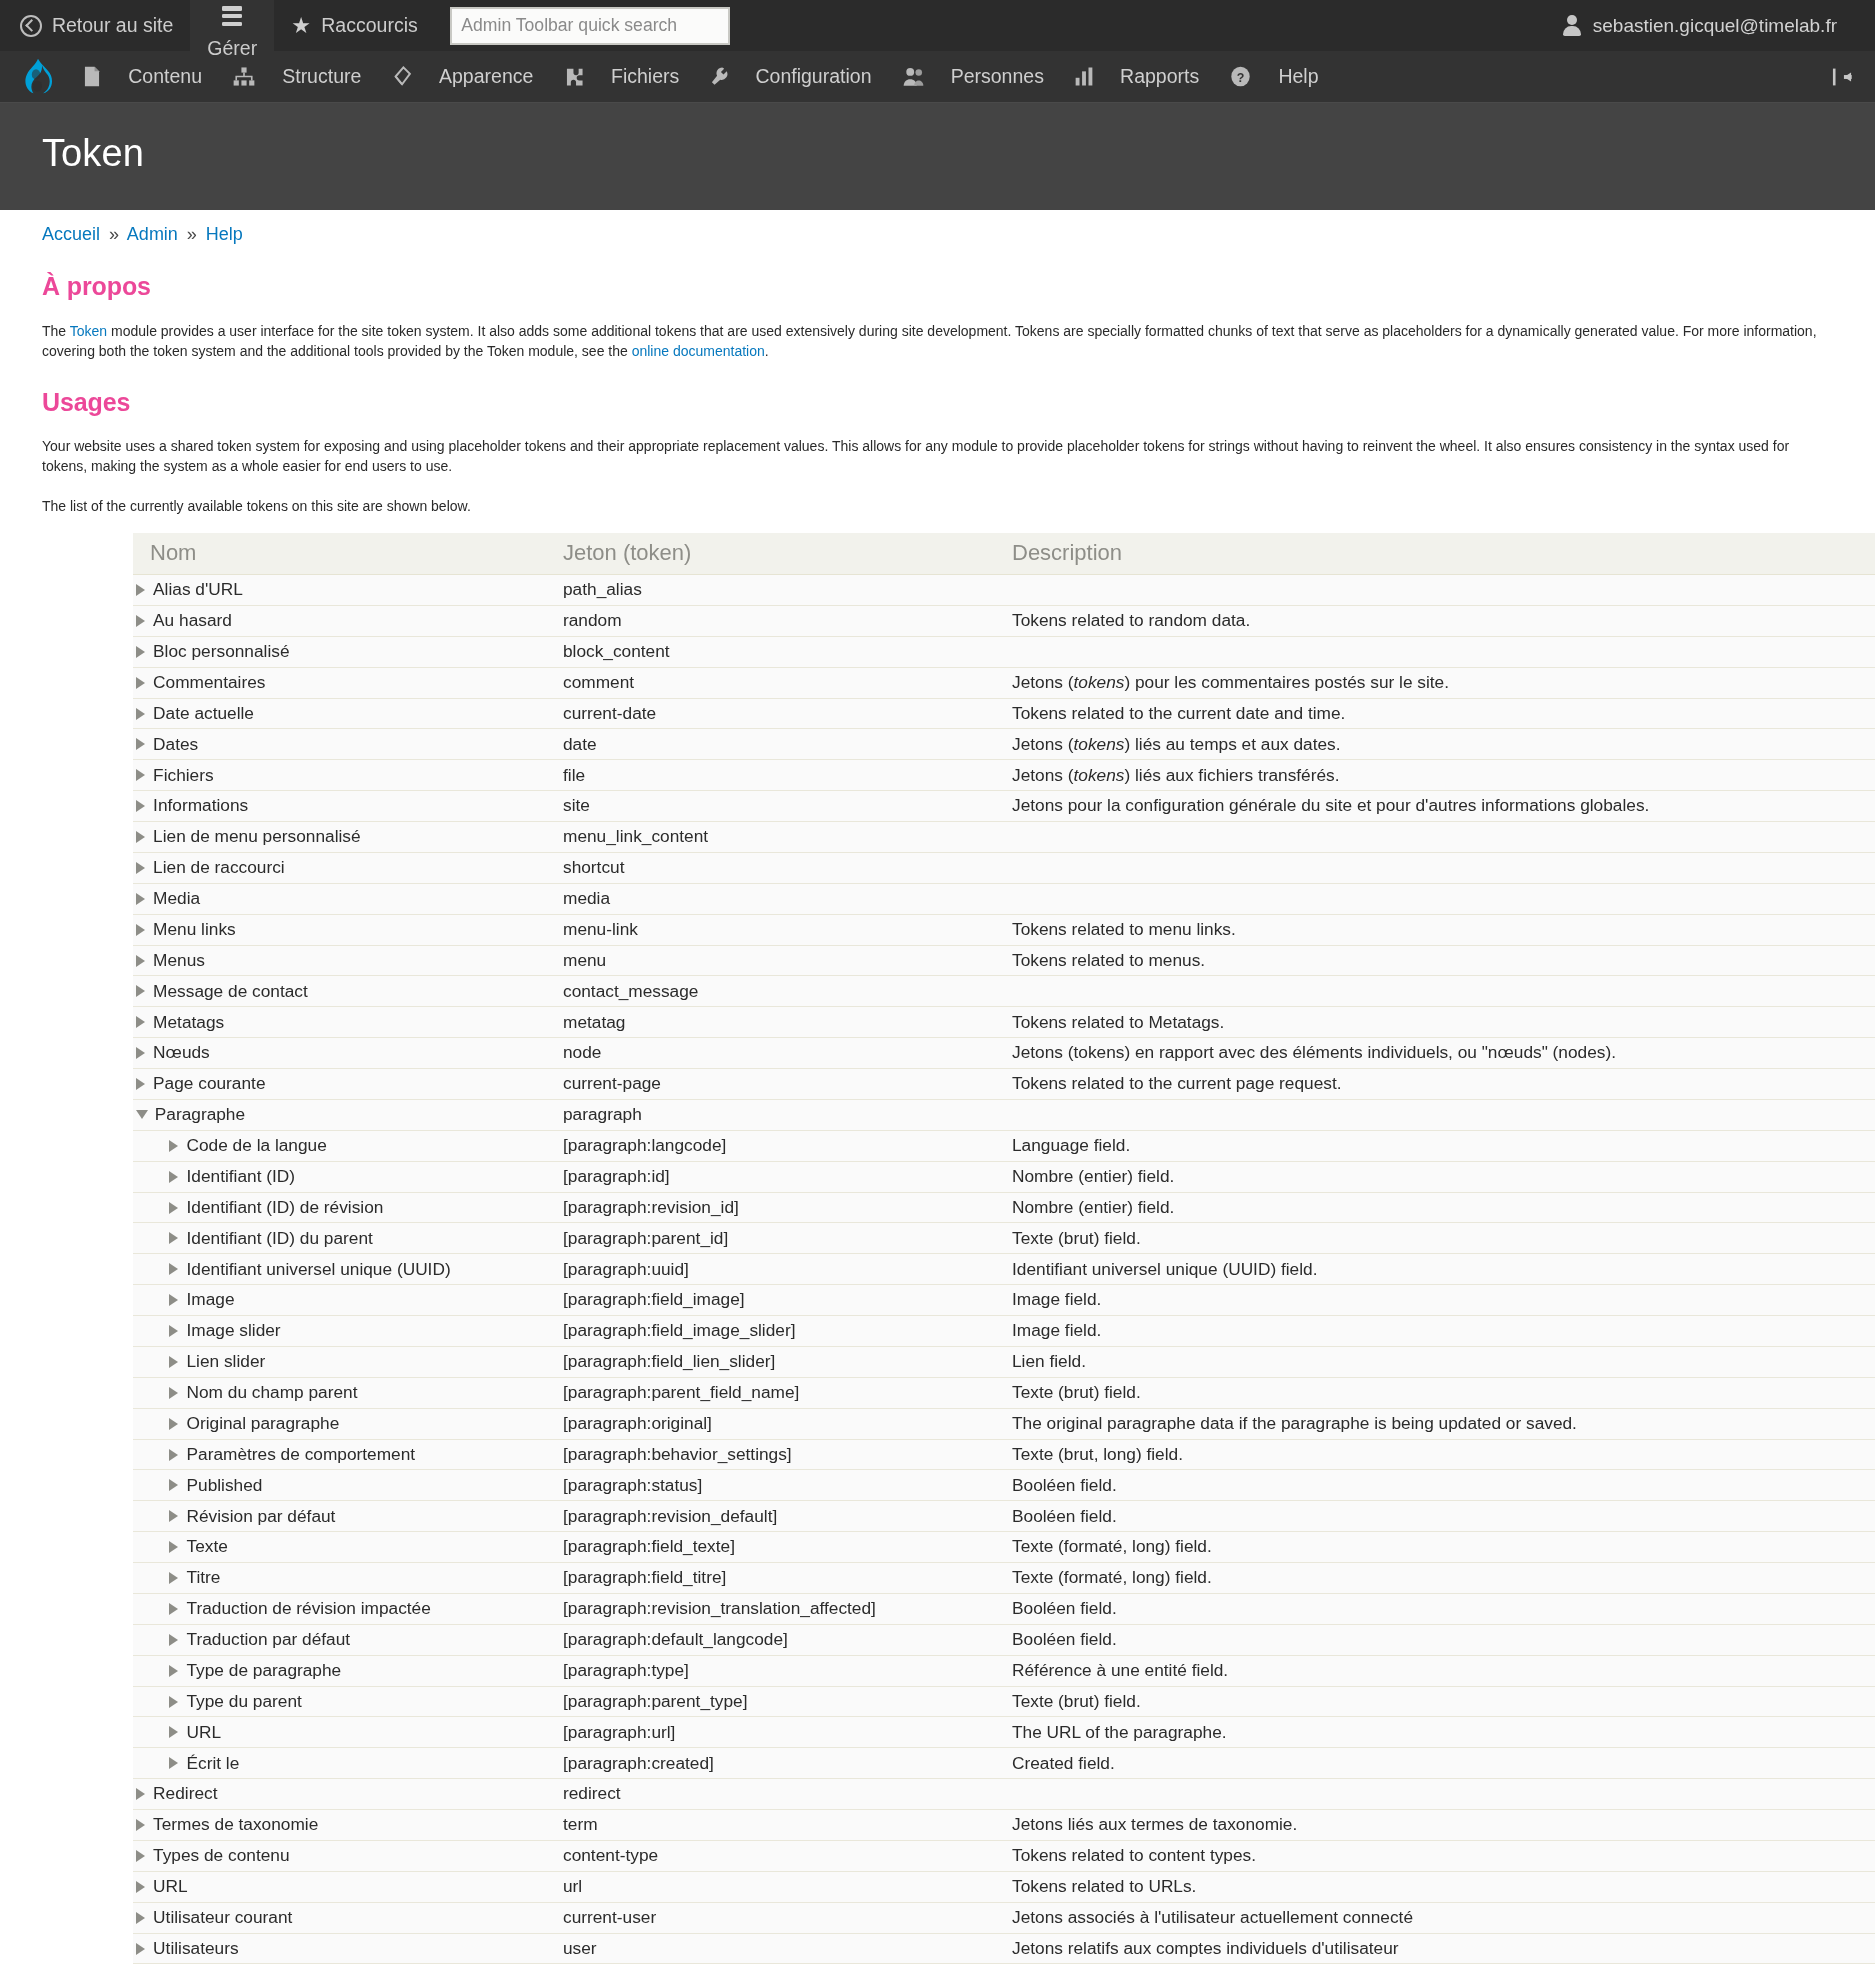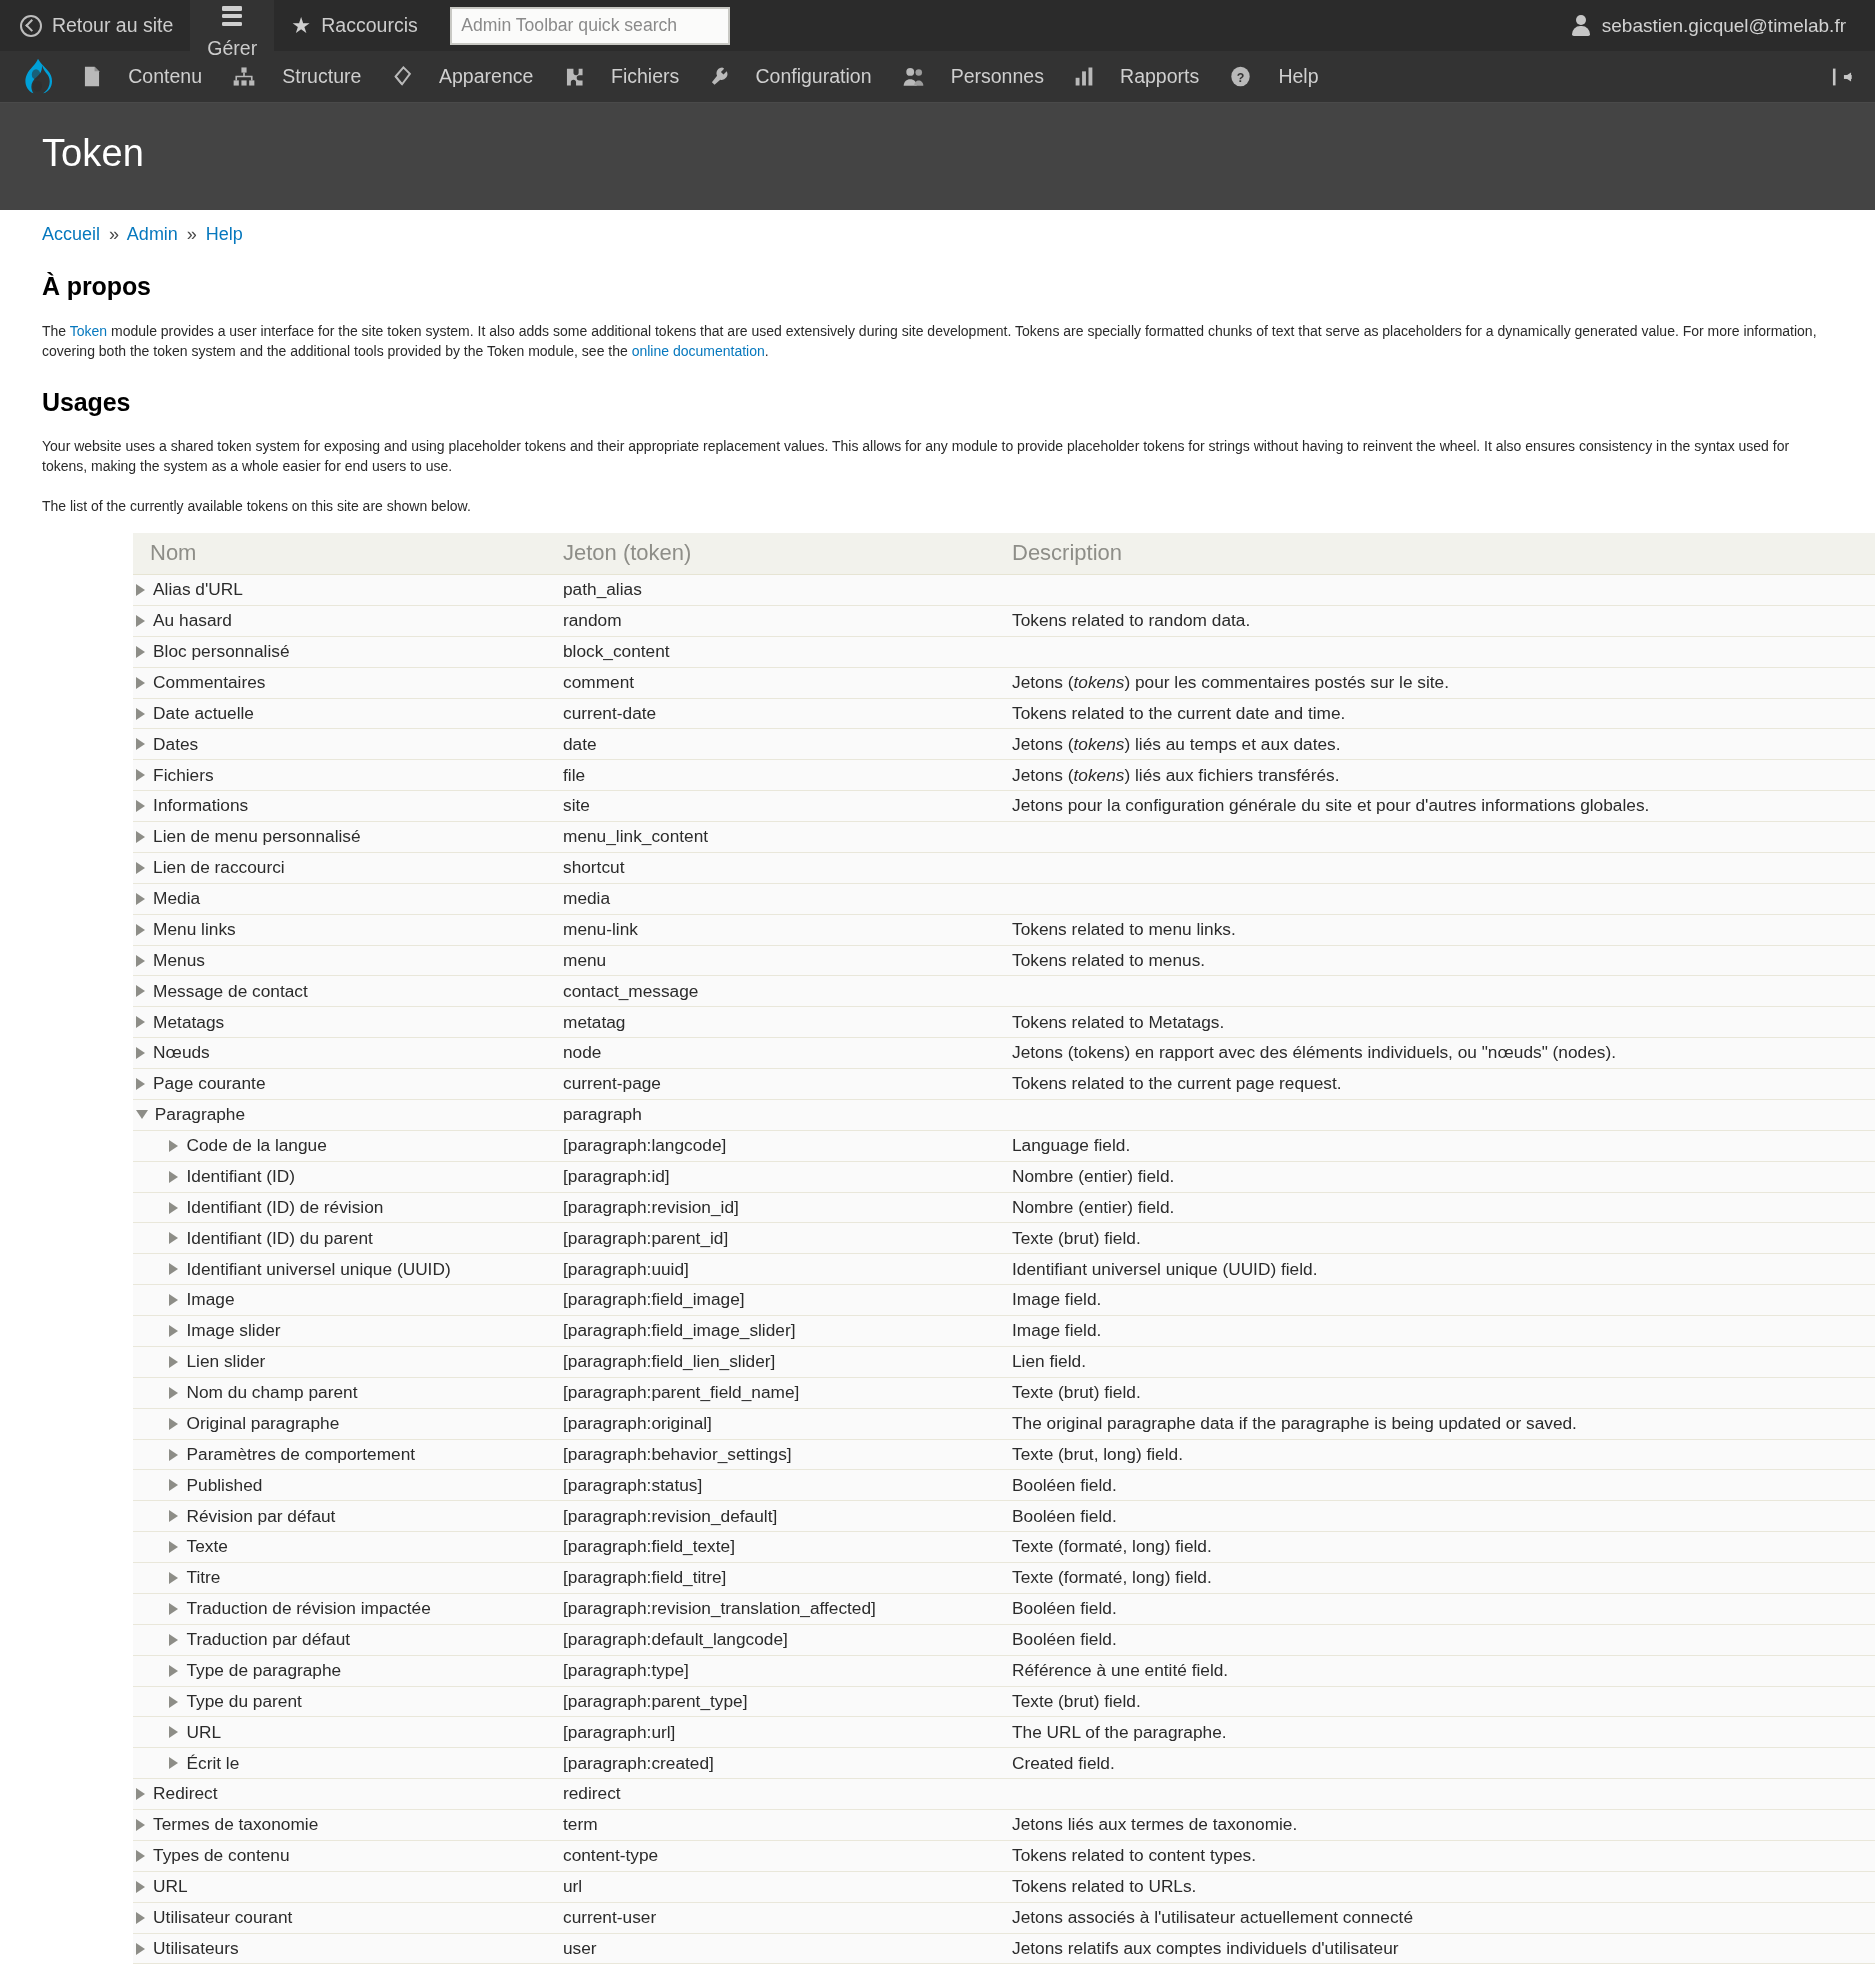--- a/index.html
+++ b/index.html
@@ -67,21 +67,21 @@
     font-size: 17.6px;
     color: #6b6b6b;
     padding: 0 9px;
     outline: none;
   }
   .tb-search::placeholder { color: #8a8a8a; }
 
   .tb-user {
     margin-left: auto;
     display: flex; align-items: center; gap: 11.7px;
-    padding-right: 30px;
+    padding-right: 39px;
     color: #d2d2d2; font-size: 19px;
     cursor: pointer;
   }
   .ico-user {
     flex: none;
     width: 17.6px; height: 21px;
     position: relative;
   }
   .ico-user::before {
     content: ""; position: absolute; top: 0; left: 3.9px;
@@ -139,21 +139,21 @@
     padding: 14px 0 0 0;
     font-size: 18px;
     color: #4a4a4a;
   }
   .breadcrumb a { color: #0678be; text-decoration: none; }
   .bc-sep { color: #4a4a4a; margin: 0 3.9px; }
 
   h2.section {
     font-size: 25px;
     font-weight: bold;
-    color: #000000;
+    color: #ec4899;
     margin: 27px 0 0 0;
     letter-spacing: -0.1px;
   }
 
   p.body {
     font-size: 14px;
     line-height: 20px;
     color: #2a2a2a;
     margin: 19.5px 0 0 0;
     max-width: 1798px;

